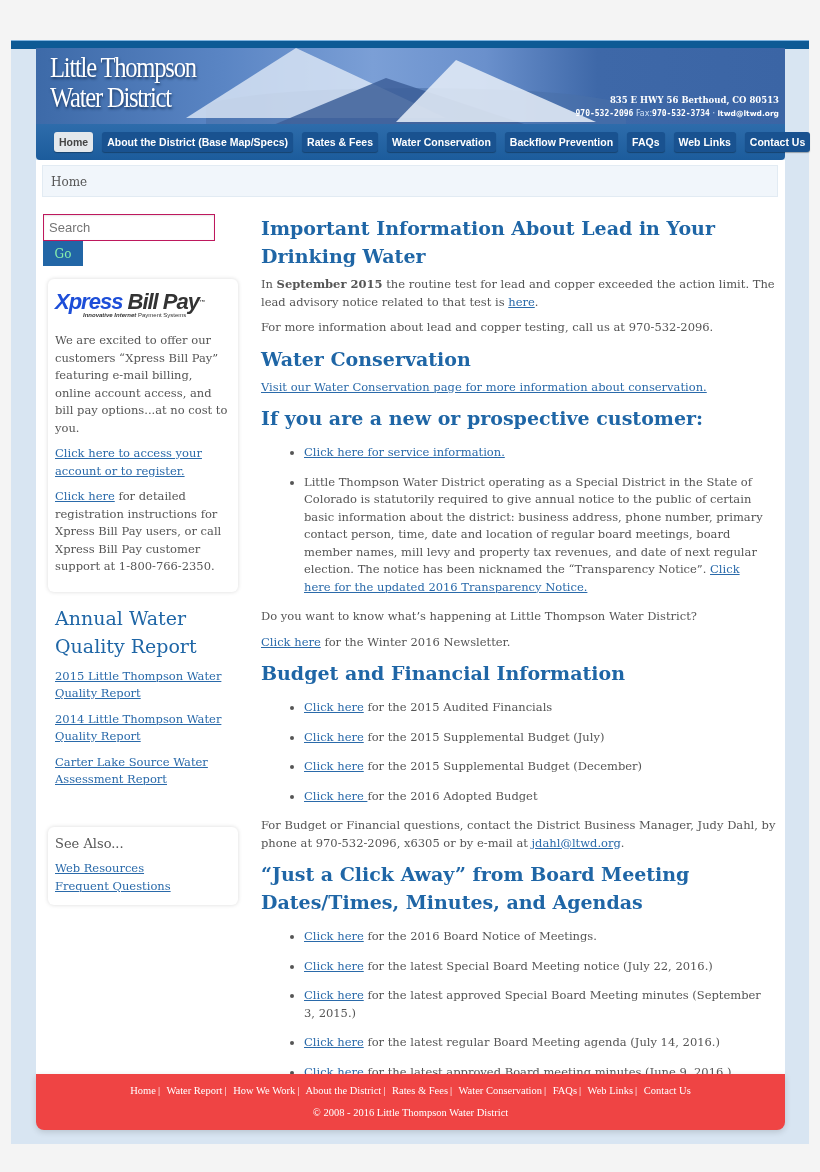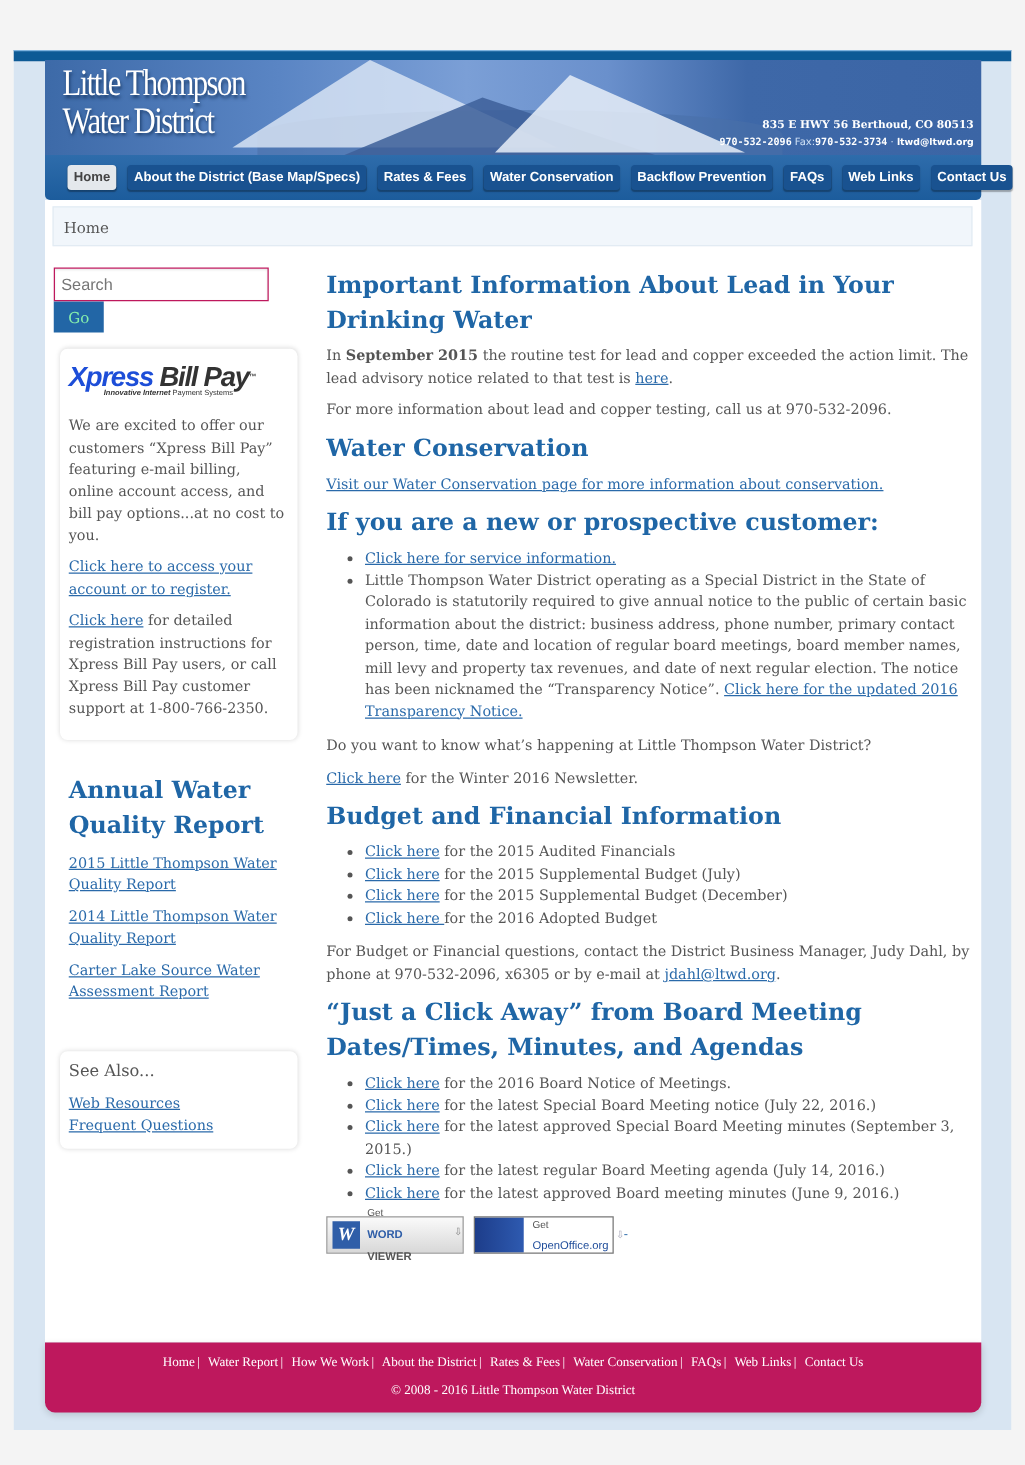--- a/index.html
+++ b/index.html
@@ -27,34 +27,34 @@
   .search { width:172px; height:27px; border:1px solid #be185d; box-sizing:border-box; font-family:"Liberation Sans", sans-serif; font-size:13px; color:#555; padding:4px 5px; box-shadow:inset 0 1px 2px rgba(0,0,0,.1); }
   .gobtn { display:block; width:40px; height:25px; background:#2266a6; color:#86efac; border:none; font-family:"DejaVu Serif", serif; font-size:12px; margin-top:0; }
   .box { margin-top:13px; margin-left:5px; width:190px; border-radius:6px; box-shadow:0 0 4px rgba(0,0,0,.15); padding:12px 7px 8px 7px; box-sizing:border-box; }
   .xpress { font-family:"Liberation Sans", sans-serif; font-weight:bold; font-style:italic; font-size:22px; letter-spacing:-1px; line-height:22px; }
   .xpress .x1 { color:#1d4ed8; } .xpress .x2 { color:#333; }
   .xsub { font-family:"Liberation Sans", sans-serif; font-size:6px; color:#333; margin-left:28px; margin-top:-1px; }
   .xsub b { font-style:italic; }
   .side p, .main p { margin:0 0 8px 0; }
   .stext { font-size:11.5px; line-height:17.5px; color:#555; }
   a.lnk { color:#2a6aaa; text-decoration:underline; }
-  .sh2 { font-size:19px; font-weight:bold; color:#1f66a6; line-height:28px; margin:26px 0 8px 12px; }
+  .sh2 { font-size:19px; font-weight:normal; color:#1f66a6; line-height:28px; margin:12px 0 8px 12px; }
   .slinks { margin-left:12px; font-size:11.5px; line-height:17.5px; }
   .slinks div { margin-bottom:8px; }
   .seealso { margin-top:38px; margin-left:5px; width:190px; border-radius:6px; box-shadow:0 0 4px rgba(0,0,0,.15); padding:8px 7px 10px 7px; box-sizing:border-box; font-size:11.5px; line-height:17.5px; }
   .seealso .t { font-size:13px; color:#555; margin-bottom:8px; }
   .main { position:absolute; left:225px; top:54px; width:520px; font-size:11.5px; line-height:17.5px; color:#555; }
   .main h2 { font-size:19px; font-weight:bold; color:#1f66a6; line-height:28px; margin:0 0 6px 0; }
   .main ul { margin:0 0 10px 0; padding-left:31px; list-style:disc; }
-  .main li { margin:0; }
+  .main li { margin:12px; }
   .badges { display:flex; gap:8px; align-items:center; margin-top:4px; }
   .wordv { width:110px; height:30px; border:1px solid #999; background:linear-gradient(#fafafa,#d8d8d8); display:flex; align-items:center; font-family:"Liberation Sans", sans-serif; font-size:8px; box-sizing:border-box; }
   .wicon { width:22px; height:22px; background:#2f5ea8; color:#fff; font-weight:bold; font-size:15px; text-align:center; line-height:22px; margin:0 6px 0 4px; font-family:"Liberation Serif", serif; font-style:italic; }
   .oo { width:112px; height:30px; border:1px solid #777; background:linear-gradient(90deg,#1d3d8a 0%, #2e5ab0 35%, #fff 36%); display:flex; align-items:center; font-family:"Liberation Sans", sans-serif; font-size:8px; box-sizing:border-box; }
-  .footer { position:relative; height:56px; background:#be185d; border-radius:0 0 8px 8px; color:#fff; text-align:center; font-family:"Liberation Serif", serif; font-size:10.5px; box-shadow:0 2px 6px rgba(0,0,0,.15); }
+  .footer { position:relative; height:56px; background:#ef4444; border-radius:0 0 8px 8px; color:#fff; text-align:center; font-family:"Liberation Serif", serif; font-size:10.5px; box-shadow:0 2px 6px rgba(0,0,0,.15); }
   .flinks { padding-top:9px; line-height:16px; }
   .flinks a { color:#fff; text-decoration:none; }
   .fsep { margin:0 4px 0 2px; }
   .copy { margin-top:8px; }
 </style>
 </head>
 <body>
 
 <div class="outer">
   <div class="topbar"></div>

